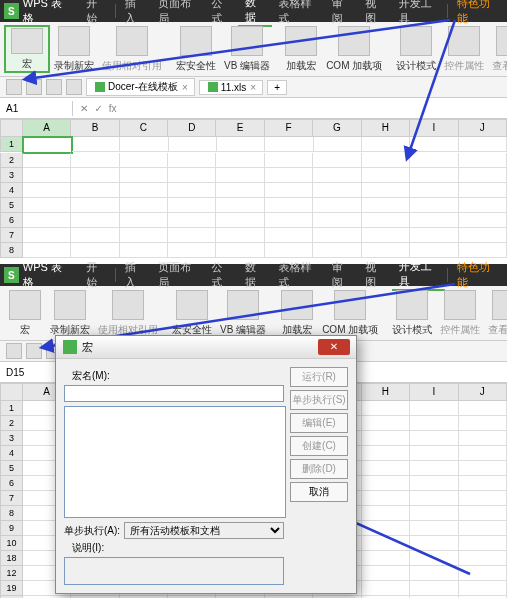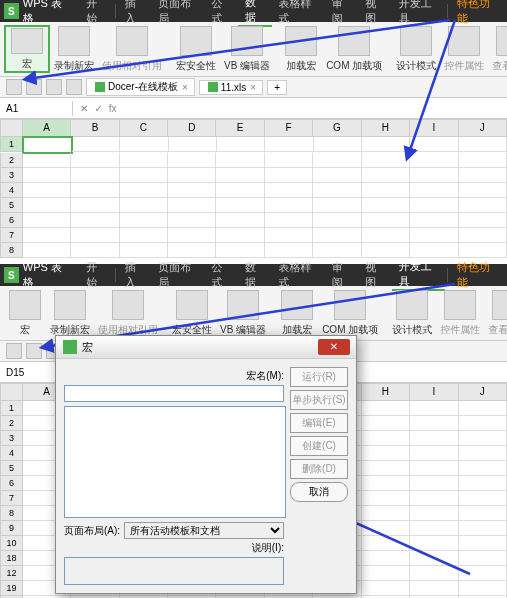--- a/index.html
+++ b/index.html
@@ -40,29 +40,29 @@
 .cell.sel { border:2px solid #4caf50; margin:-1px; }
 .rowhdr.sel, .colhdr .c.sel { background:#c8e6c9; }
 .arrow { position:absolute; pointer-events:none; }
 .macro-dialog { position:absolute; left:55px; top:335px; width:300px; background:#f0f0f0; border:1px solid #888; box-shadow:3px 3px 12px rgba(0,0,0,0.4); }
 .dlg-title { background:linear-gradient(#fff,#e0e0e0); display:flex; align-items:center; padding:3px 6px; border-bottom:1px solid #ccc; }
 .dlg-title .ricon { width:14px; height:14px; background:#4caf50; border:none; }
 .dlg-title span { flex:1; margin-left:4px; font-size:11px; }
 .dlg-close { background:#c0392b; color:#fff; width:32px; height:16px; text-align:center; font-size:10px; line-height:16px; border-radius:2px; }
 .dlg-body { padding:8px; display:flex; }
 .dlg-left { flex:1; margin-right:6px; }
-.dlg-label { font-size:10px; margin:2px 0;text-align:right; }
+.dlg-label { font-size:10px; margin:2px 8px; }
 .dlg-input { width:100%; border:1px solid #7a9ac0; padding:2px; font-size:10px; box-sizing:border-box; }
 .dlg-list { width:100%; height:110px; border:1px solid #7a9ac0; background:#fff; margin-top:4px; }
 .dlg-row { display:flex; align-items:center; margin-top:4px; }
 .dlg-row label { font-size:10px; margin-right:4px; white-space:nowrap; }
 .dlg-select { flex:1; font-size:10px; border:1px solid #999; padding:1px; }
 .dlg-right { display:flex; flex-direction:column; }
 .dlg-btn { width:56px; font-size:10px; padding:2px 0; margin-bottom:3px; border:1px solid #999; background:#f8f8f8; color:#999; text-align:center; }
-.dlg-btn.enabled { color:#000;border-radius:9px; }
+.dlg-btn.enabled { color:#000; }
 .whole { position:relative; }
 .macro-sel { border:2px solid #4caf50 !important; background:#e8f5e9; }
 </style>
 </head>
 <body>
 
 <div class="whole">
 
 <div class="panel">
   <div class="titlebar">
@@ -584,21 +584,21 @@
     <div class="ricon"></div>
     <span>宏</span>
     <div class="dlg-close">✕</div>
   </div>
   <div class="dlg-body">
     <div class="dlg-left">
       <div class="dlg-label">宏名(M):</div>
       <input class="dlg-input" value="" style="">
       <div class="dlg-list"></div>
       <div class="dlg-row">
-        <label>页面布局(A):</label>
+        <label>单步执行(A):</label>
         <select class="dlg-select"><option>所有活动模板和文档</option></select>
       </div>
       <div class="dlg-label">说明(I):</div>
       <div class="dlg-input" style="height:28px"></div>
     </div>
     <div class="dlg-right">
       <div class="dlg-btn">运行(R)</div>
       <div class="dlg-btn">单步执行(S)</div>
       <div class="dlg-btn">编辑(E)</div>
       <div class="dlg-btn">创建(C)</div>

